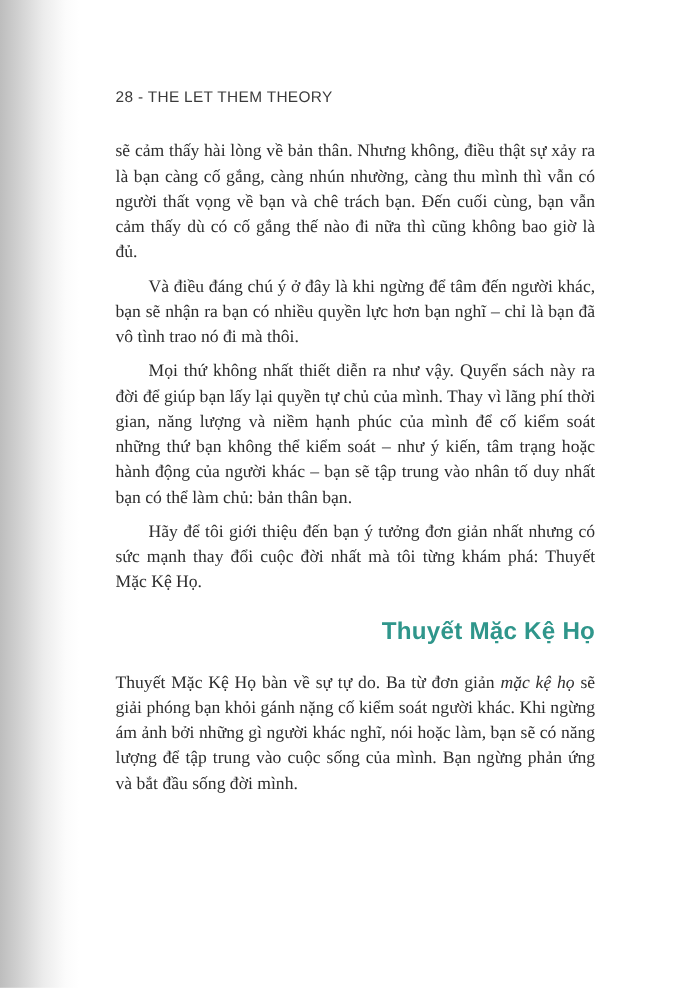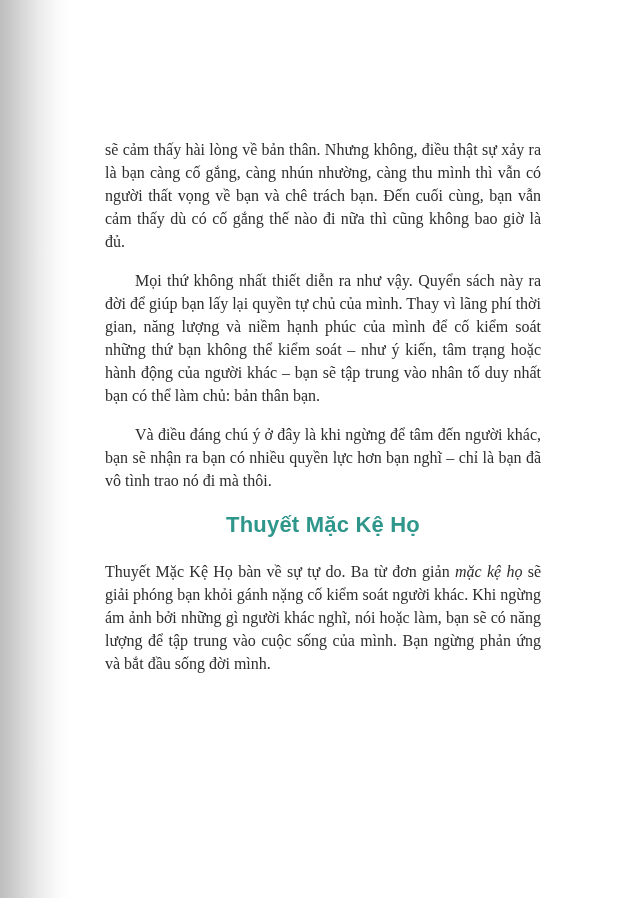--- a/index.html
+++ b/index.html
@@ -44,49 +44,51 @@
     color: var(--header-text, #3a3a3a);
     white-space: nowrap;
   }
   .content {
     position: absolute;
     top: 122px;
     left: 105px;
     width: 436px;
   }
   .content p.body-para {
-    margin: 16px 0 8px 0;
+    margin: 4px 0 8px 0;
     font-size: 16px;
     line-height: 23px;
     text-align: justify;
     color: var(--body-text, #2d2d2d);
   }
   .content p.body-para.indent {
     text-indent: 30px;
   }
   .content h2.section-heading {
     margin: 18px 0 20px 0;
-    text-align: center;
+    text-align: right;
     font-family: "Liberation Sans", sans-serif;
     font-size: 22px;
     line-height: 30px;
     font-weight: 600;
     letter-spacing: 0.2px;
     color: var(--heading-accent, #2f968b);
   }
   .content em {
   }
 </style>
 </head>
 <body>
 
 <div class="page">
   <div class="spine-shadow"></div>
 
+  <div class="running-header">28 - THE LET THEM THEORY</div>
 
   <div class="content" id="text-flow">
       <p class="body-para">sẽ cảm thấy hài lòng về bản thân. Nhưng không, điều thật sự xảy ra là bạn càng cố gắng, càng nhún nhường, càng thu mình thì vẫn có người thất vọng về bạn và chê trách bạn. Đến cuối cùng, bạn vẫn cảm thấy dù có cố gắng thế nào đi nữa thì cũng không bao giờ là đủ.</p>
+      <p class="body-para indent">Và điều đáng chú ý ở đây là khi ngừng để tâm đến người khác, bạn sẽ nhận ra bạn có nhiều quyền lực hơn bạn nghĩ – chỉ là bạn đã vô tình trao nó đi mà thôi.</p>
       <p class="body-para indent">Mọi thứ không nhất thiết diễn ra như vậy. Quyển sách này ra đời để giúp bạn lấy lại quyền tự chủ của mình. Thay vì lãng phí thời gian, năng lượng và niềm hạnh phúc của mình để cố kiểm soát những thứ bạn không thể kiểm soát – như ý kiến, tâm trạng hoặc hành động của người khác – bạn sẽ tập trung vào nhân tố duy nhất bạn có thể làm chủ: bản thân bạn.</p>
-      <p class="body-para indent">Và điều đáng chú ý ở đây là khi ngừng để tâm đến người khác, bạn sẽ nhận ra bạn có nhiều quyền lực hơn bạn nghĩ – chỉ là bạn đã vô tình trao nó đi mà thôi.</p>
+      <p class="body-para indent">Hãy để tôi giới thiệu đến bạn ý tưởng đơn giản nhất nhưng có sức mạnh thay đổi cuộc đời nhất mà tôi từng khám phá: Thuyết Mặc Kệ Họ.</p>
       <h2 class="section-heading">Thuyết Mặc Kệ Họ</h2>
       <p class="body-para">Thuyết Mặc Kệ Họ bàn về sự tự do. Ba từ đơn giản <em>mặc kệ họ</em> sẽ giải phóng bạn khỏi gánh nặng cố kiểm soát người khác. Khi ngừng ám ảnh bởi những gì người khác nghĩ, nói hoặc làm, bạn sẽ có năng lượng để tập trung vào cuộc sống của mình. Bạn ngừng phản ứng và bắt đầu sống đời mình.</p>
     </div>
 </div>
 
 </body></html>

